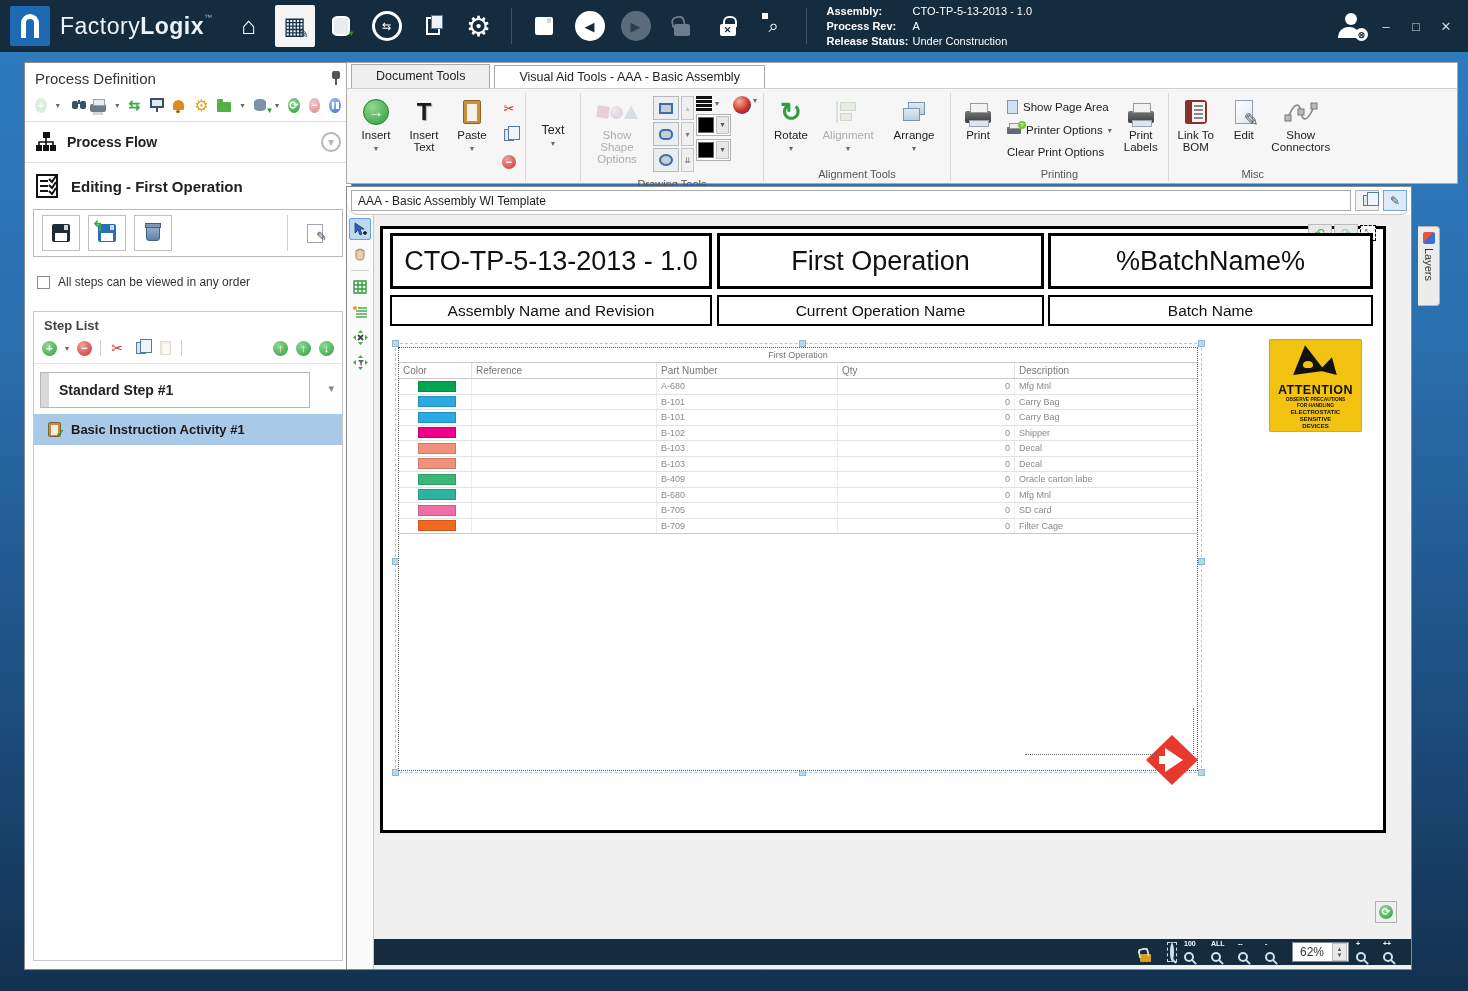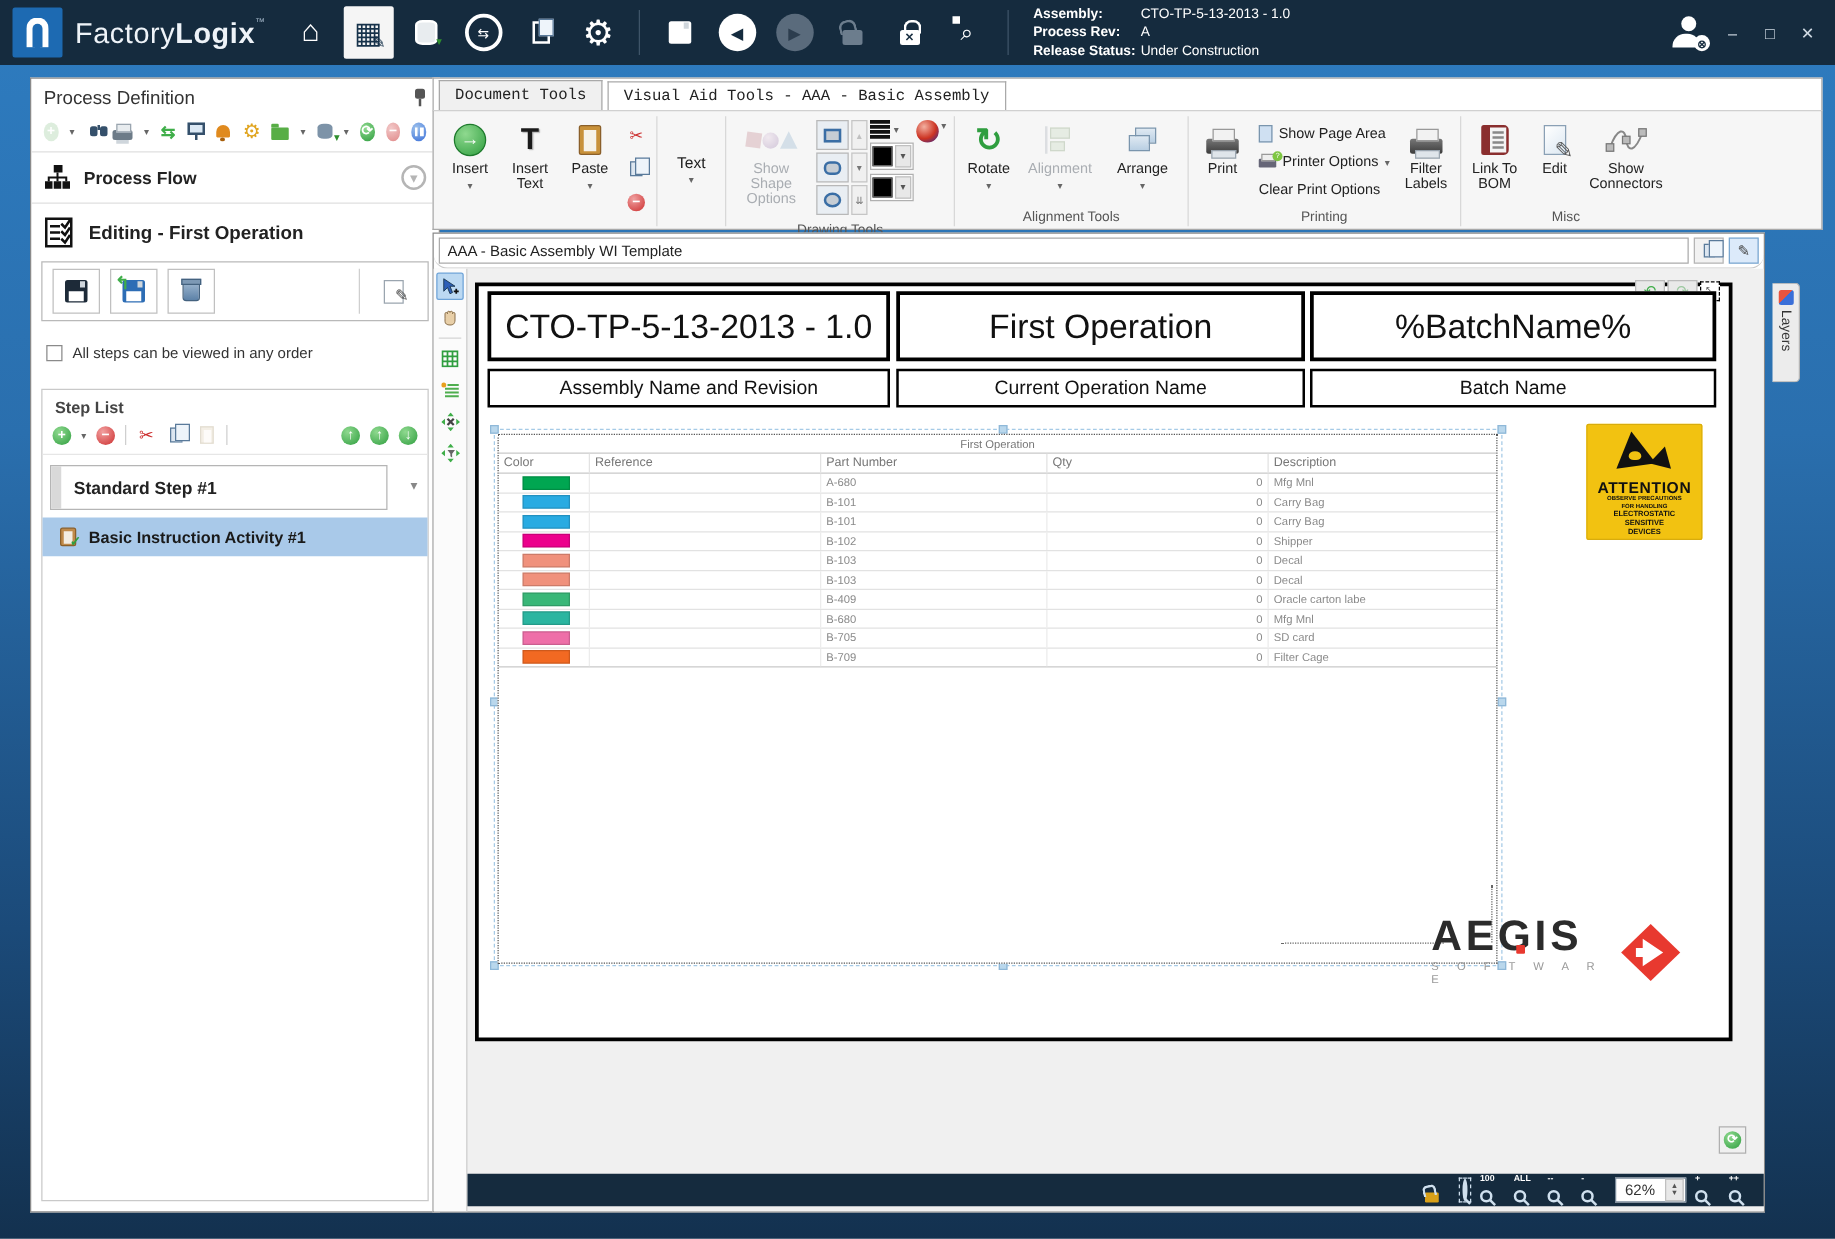--- a/index.html
+++ b/index.html
@@ -91,21 +91,21 @@
   .step-chev { position:absolute; right:-0px; top:10px; color:#888; font-size:11px; right:8px; }
   .stepbox-wrap { position:relative; padding-right:26px; }
   .activity { height:31px; background:#a9c9e9; display:flex; align-items:center; gap:10px; padding:0 10px 0 14px; }
   .clip { width:13px; height:15px; background:#c08a4a; border:1px solid #8a5f2a; border-radius:2px; position:relative; }
   .clip::before { content:''; position:absolute; left:2px; top:2px; width:7px; height:10px; background:#f4ede2; }
   .clip::after { content:'✓'; position:absolute; right:-5px; bottom:-4px; color:#2f9e3f; font-size:11px; font-weight:bold; }
   .activity .nm { font-weight:bold; font-size:13px; color:#1a1a1a; }
   
   .main { position:absolute; left:346px; top:62px; width:1112px; height:908px; }
   .tabs-row { height:26px; display:flex; align-items:flex-end; background:#fff; border:1px solid #a9a9a9; border-bottom:none; }
-  .rtab { padding:4px 12px; font-size:12.5px; border:1px solid #a9a9a9; border-bottom:none; margin-left:4px; background:#f0f0f0; color:#222; height:24px;font-family:Liberation Mono, monospace; }
+  .rtab { padding:4px 24px; font-size:12.5px; border:1px solid #a9a9a9; border-bottom:none; margin-left:4px; background:#f0f0f0; color:#222; height:24px; }
   .rtab.active { background:#fff; position:relative; top:1px; }
   .ribbon { height:96px; background:#f6f6f6; border:1px solid #a9a9a9; border-top:1px solid #d0d0d0; display:flex; align-items:stretch; padding:2px 2px 0; position:relative; }
   .rgroup { display:flex; flex-direction:column; }
   .rgroup .items { display:flex; flex:1; align-items:stretch; padding:2px 4px; gap:2px; }
   .rgroup .glabel { text-align:center; font-size:11px; color:#555; padding:1px 0 3px; }
   .gsep { width:1px; background:#d8d8d8; margin:2px 0; }
   .bigbtn { width:46px; display:flex; flex-direction:column; align-items:center; justify-content:flex-start; padding-top:4px; gap:2px; font-size:11.5px; color:#222; text-align:center; line-height:12px; border-radius:2px; }
   .bigbtn .ic { height:30px; display:flex; align-items:center; justify-content:center; }
   .bigbtn.wide { width:64px; }
   .bigbtn.disabled { color:#a9adb2; }
@@ -568,21 +568,21 @@
               <span class="caret">▾</span>
             </div>
           <div class="smallrow">
               <span>Clear Print Options</span>
             </div>
         </div>
         <div class="bigbtn">
             <span class="ic">
               <span class="printer"></span>
             </span>
-            <span>Filter Labels</span>
+            <span>Print Labels</span>
           </div>
       </div>
       <div class="glabel">Printing</div>
     </div>
     <div class="gsep"></div>
     <div class="rgroup">
       <div class="items">
         <div class="bigbtn">
             <span class="ic">
               <span class="bookic"></span>
@@ -811,24 +811,20 @@
           <div class="l2">FOR HANDLING</div>
           <div class="l3">ELECTROSTATIC</div>
           <div class="l3">SENSITIVE</div>
           <div class="l3">DEVICES</div>
         </div>
 
         <div class="aegis">
           <span class="guides-v"></span>
             <span class="guides-h"></span>
           <div class="aegis-row">
-            <div>
-              <div class="aegis-name"><span>AEGIS</span><span class="dot"></span></div>
-              <div class="aegis-sub">S O F T W A R E</div>
-            </div>
             <svg width="54" height="52" viewBox="0 0 54 52">
               <polygon points="27,1 53,26 27,51 1,26" fill="#e8392f"></polygon>
               <polygon points="20,14 38,26 20,38 20,30 14,30 14,22 20,22" fill="#fff"></polygon>
             </svg>
           </div>
         </div>
       </div>
 
       <div class="refresh-btn">
           <span class="gc" style="width:14px;height:14px;background:radial-gradient(circle at 35% 30%,#8fd98f,#2f9e3f);font-size:10px;">⟳</span>

